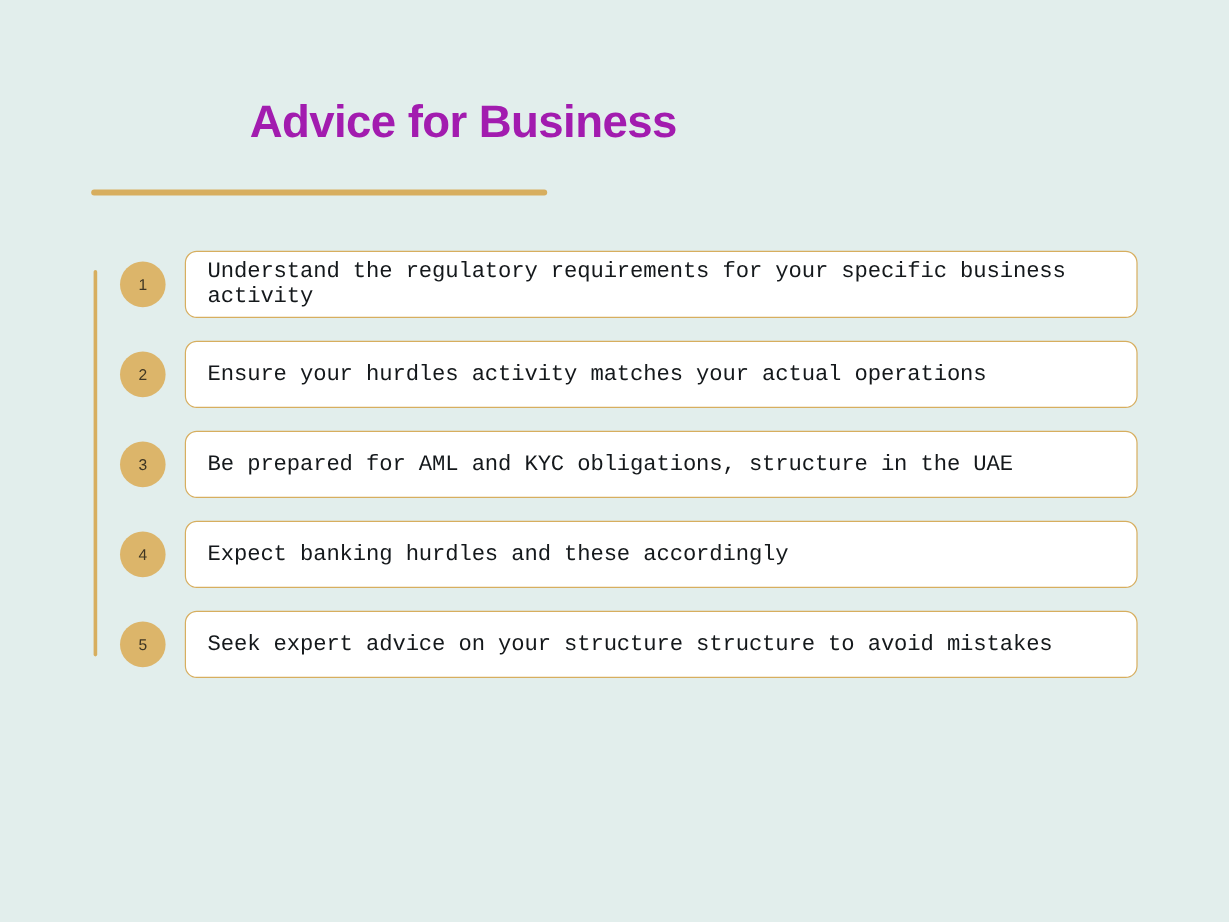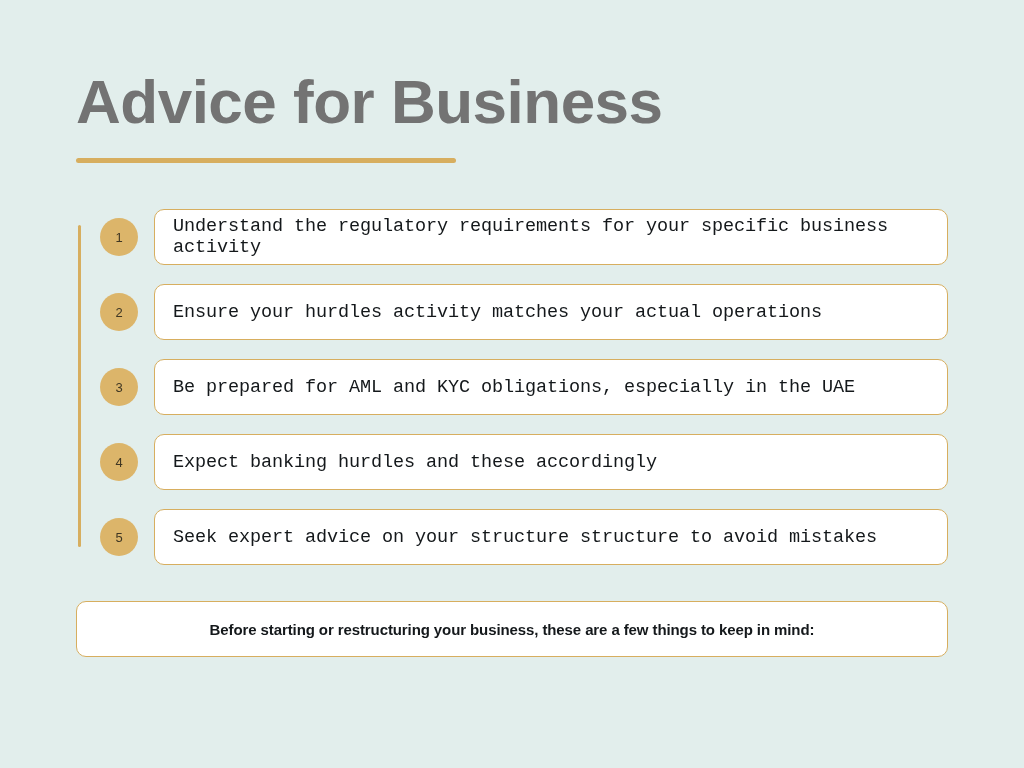--- a/index.html
+++ b/index.html
@@ -14,28 +14,29 @@
     overflow: hidden;
   }
   .slide {
     position: relative;
     width: 1024px;
     height: 768px;
     box-sizing: border-box;
     padding: 62px 76px 0 76px;
   }
   .title {
-    font-size: 62px;
+    font-size: 38px;
     line-height: 60px;
     font-weight: bold;
-    color: #737373;
+    color: #a21caf;
     letter-spacing: -0.5px;
     max-width: 620px;
     margin: 0;
     padding-top: 10px;
+    text-align: center;
   }
   .title-underline {
     margin-top: 26px;
     width: 380px;
     height: 5px;
     border-radius: 3px;
     background: #d7ae5f;
   }
   .list-wrap {
     position: relative;
@@ -130,36 +131,33 @@
     <div class="row">
       <div class="bullet-num">2</div>
       <div class="card">
         <span class="card-text">Ensure your hurdles activity matches your actual operations</span>
       </div>
     </div>
 
     <div class="row">
       <div class="bullet-num">3</div>
       <div class="card">
-        <span class="card-text">Be prepared for AML and KYC obligations, especially in the UAE</span>
+        <span class="card-text">Be prepared for AML and KYC obligations, structure in the UAE</span>
       </div>
     </div>
 
     <div class="row">
       <div class="bullet-num">4</div>
       <div class="card">
         <span class="card-text">Expect banking hurdles and these accordingly</span>
       </div>
     </div>
 
     <div class="row">
       <div class="bullet-num">5</div>
       <div class="card">
         <span class="card-text">Seek expert advice on your structure structure to avoid mistakes</span>
       </div>
     </div>
   </div>
 
-  <div class="footnote">
-    <span class="footnote-text">Before starting or restructuring your business, these are a few things to keep in mind:</span>
-  </div>
 
 </div>
 
 </body></html>

